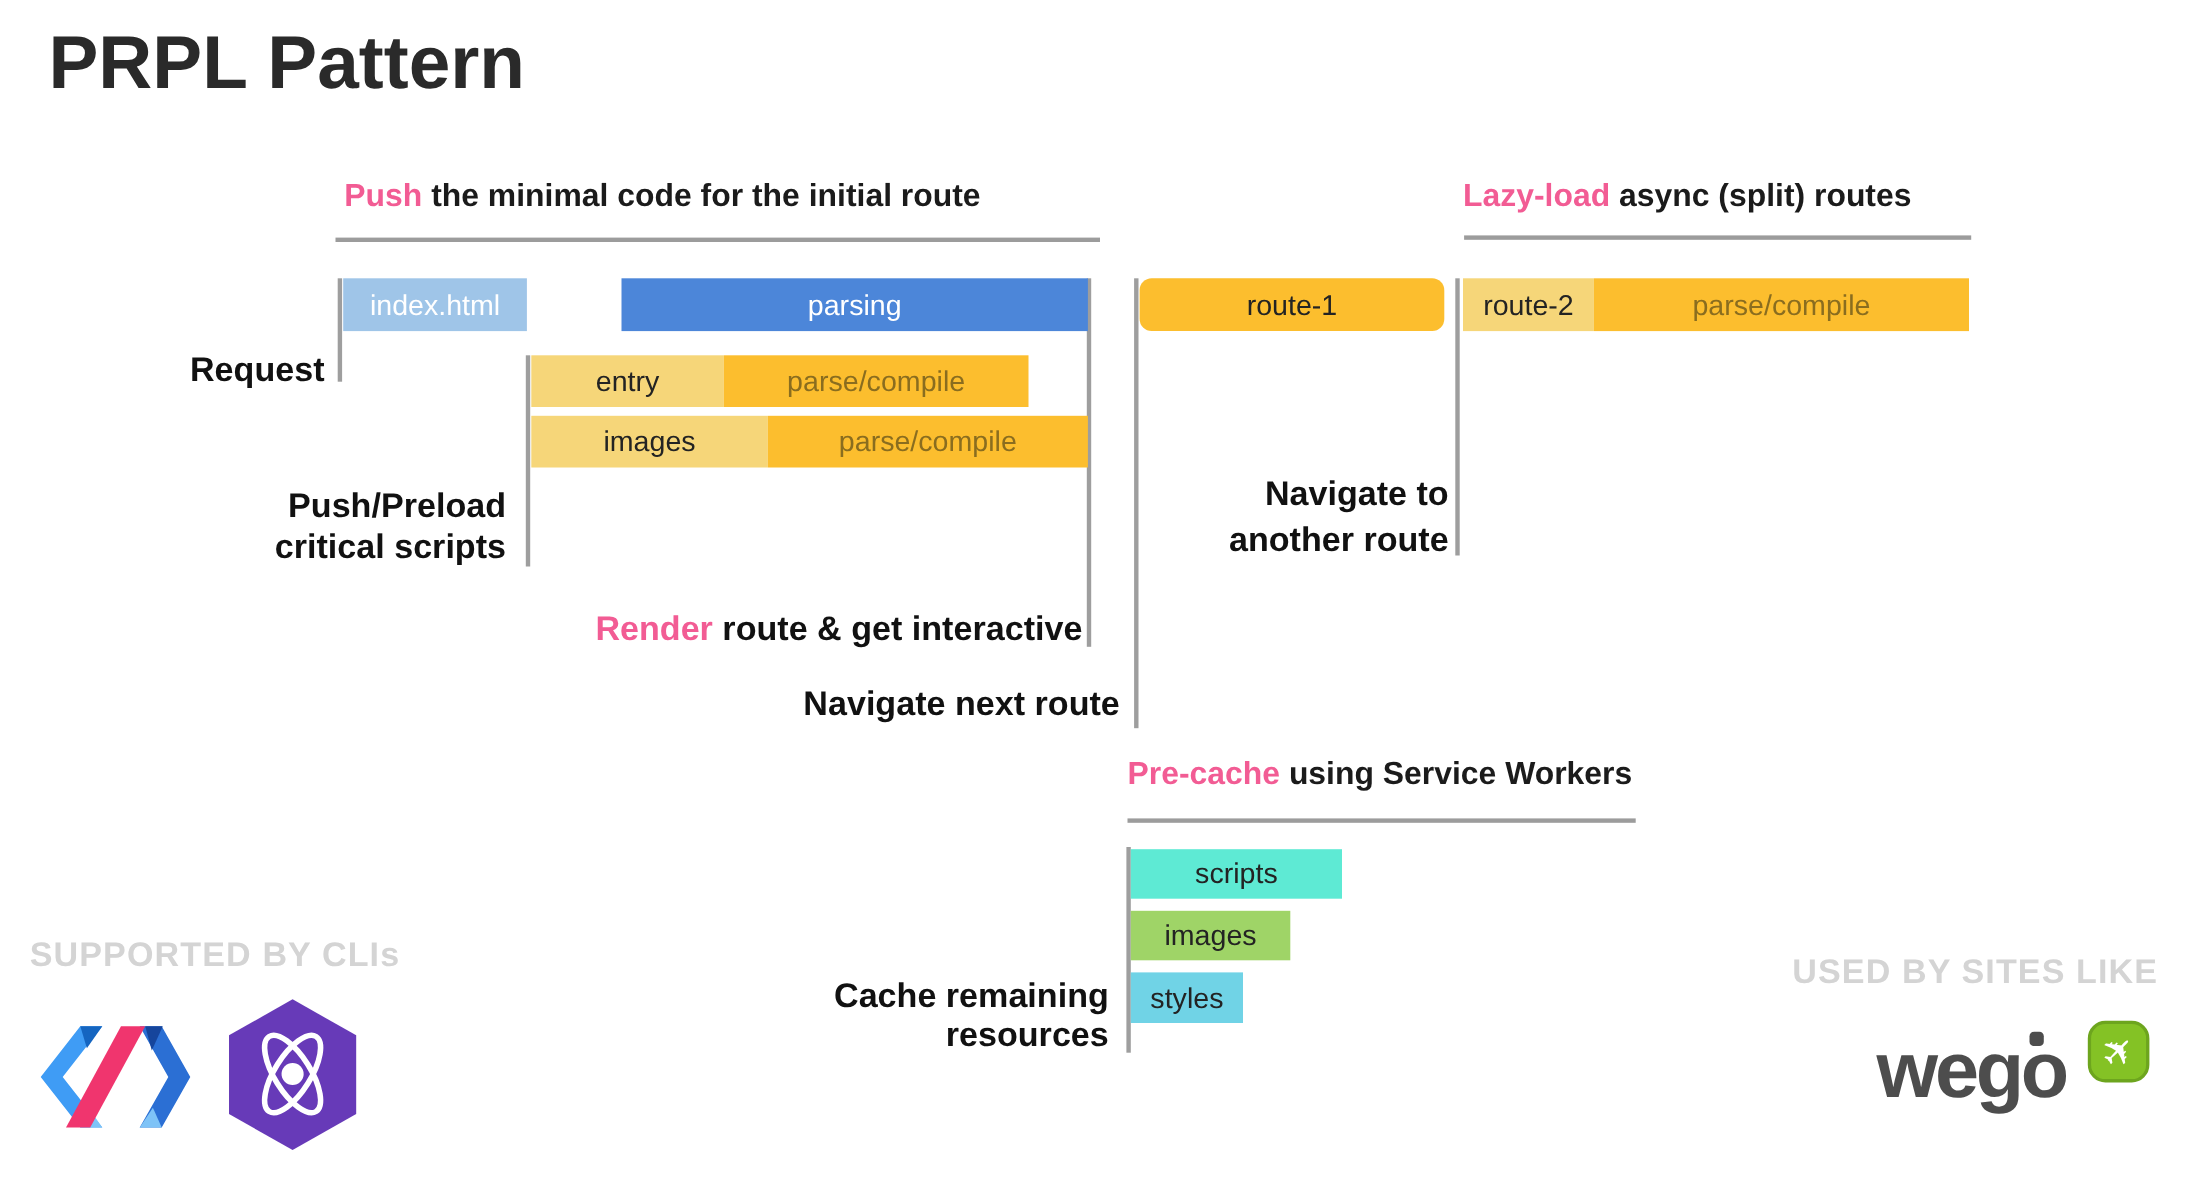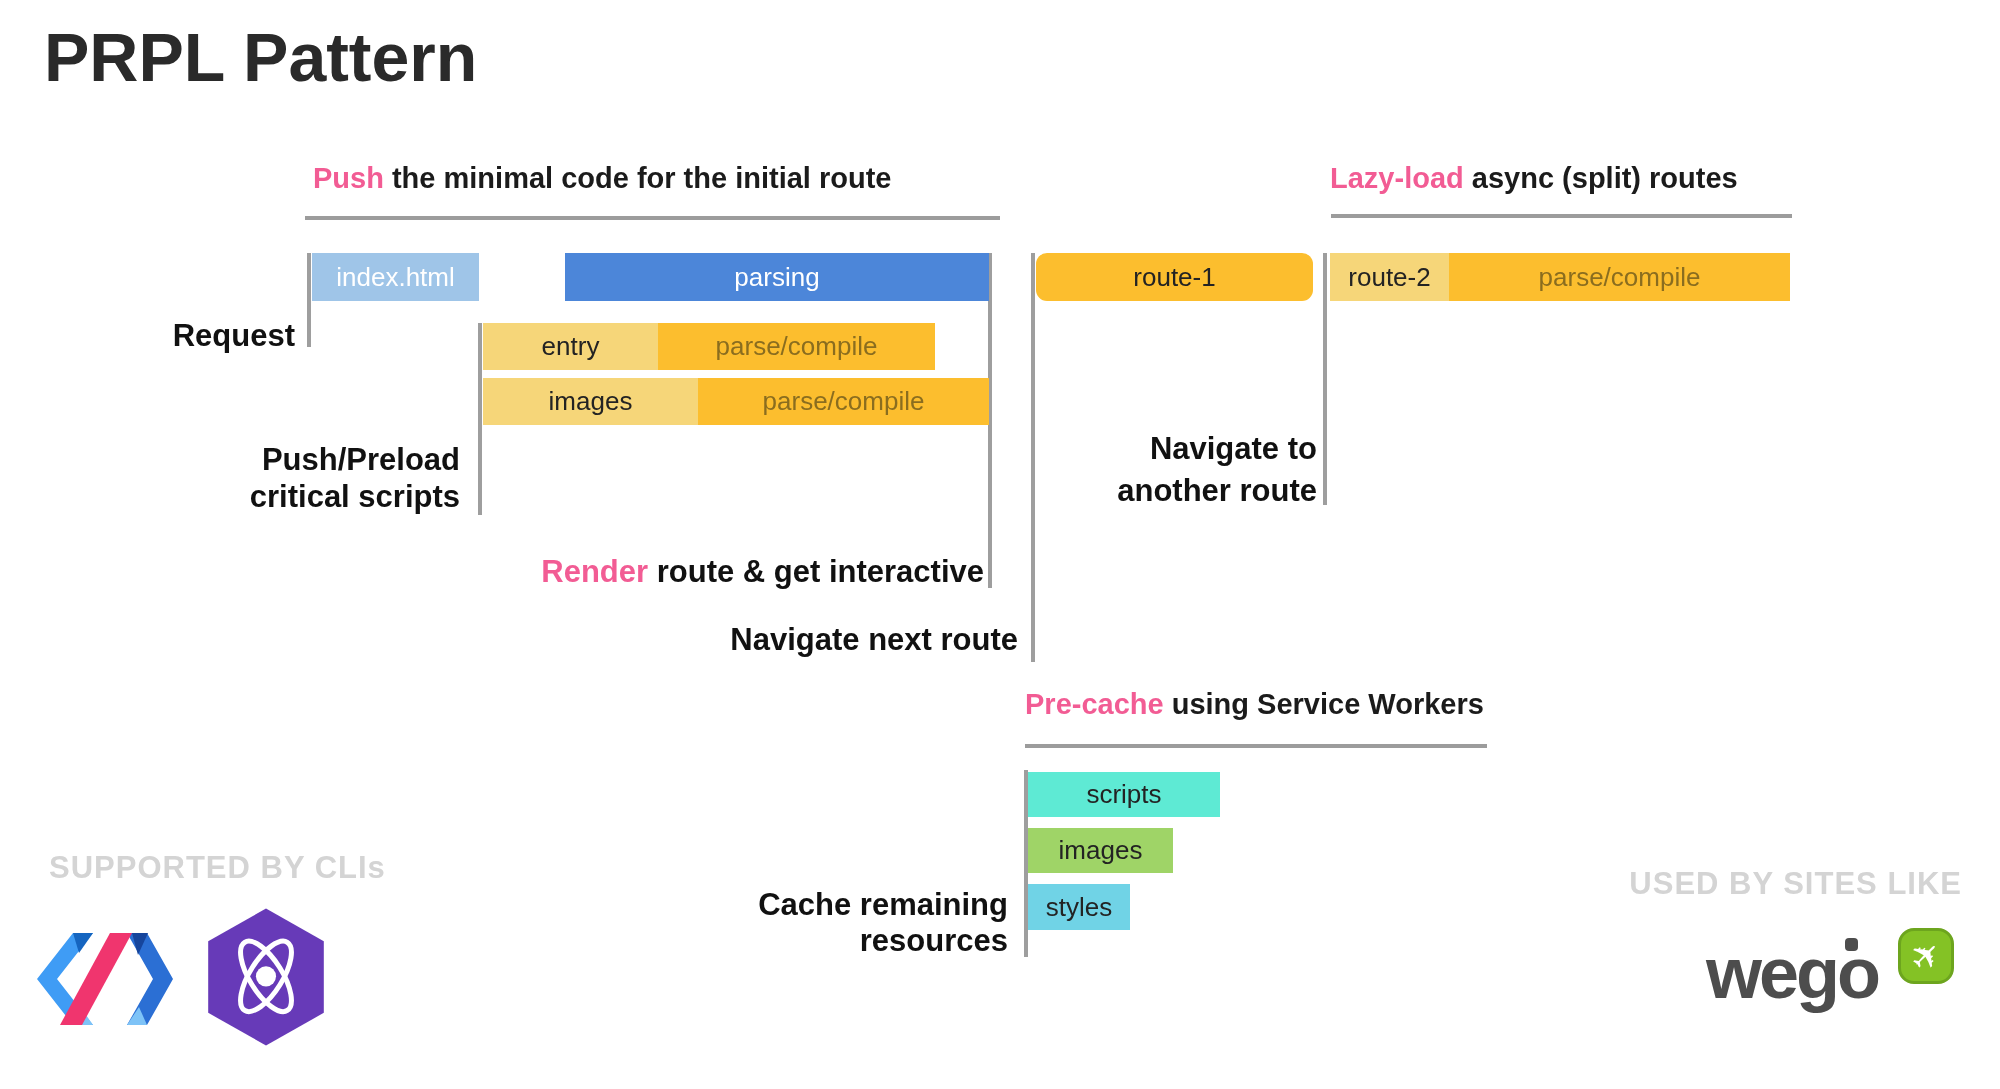--- a/index.html
+++ b/index.html
@@ -90,21 +90,21 @@
     <span class="hl">Render</span><span> route &amp; get interactive</span>
   </div>
 
   <div class="lbl" style="left:718px;top:621px;width:300px;">Navigate next route</div>
 
   <div class="lbl" style="left:708px;top:887px;width:300px;line-height:36px;">
     <span>Cache remaining</span><br>
     <span>resources</span>
   </div>
 
-  <div class="watermark" style="left:49px;top:850px;">SUPPORTED BY CLIs</div>
+  <div class="watermark" style="left:27px;top:850px;">SUPPORTED BY CLIs</div>
 
   <svg class="logo" style="left:35px;top:928px;" width="140" height="102" viewBox="0 0 140 100">
     <polygon points="38,4 58,4 22,50 58,96 38,96 2,50" fill="#3f9cf5"></polygon>
     <polygon points="38,4 58,4 44,24" fill="#1565c0"></polygon>
     <polygon points="38,96 58,96 44,76" fill="#7ec3f7"></polygon>
     <polygon points="92,4 112,4 138,50 112,96 92,96 118,50" fill="#2b6fd4"></polygon>
     <polygon points="112,96 92,96 104,78" fill="#7ec3f7"></polygon>
     <polygon points="75,4 97,4 47,96 25,96" fill="#f0356e"></polygon>
     <polygon points="97,4 113,4 103,26" fill="#16459c"></polygon>
   </svg>

